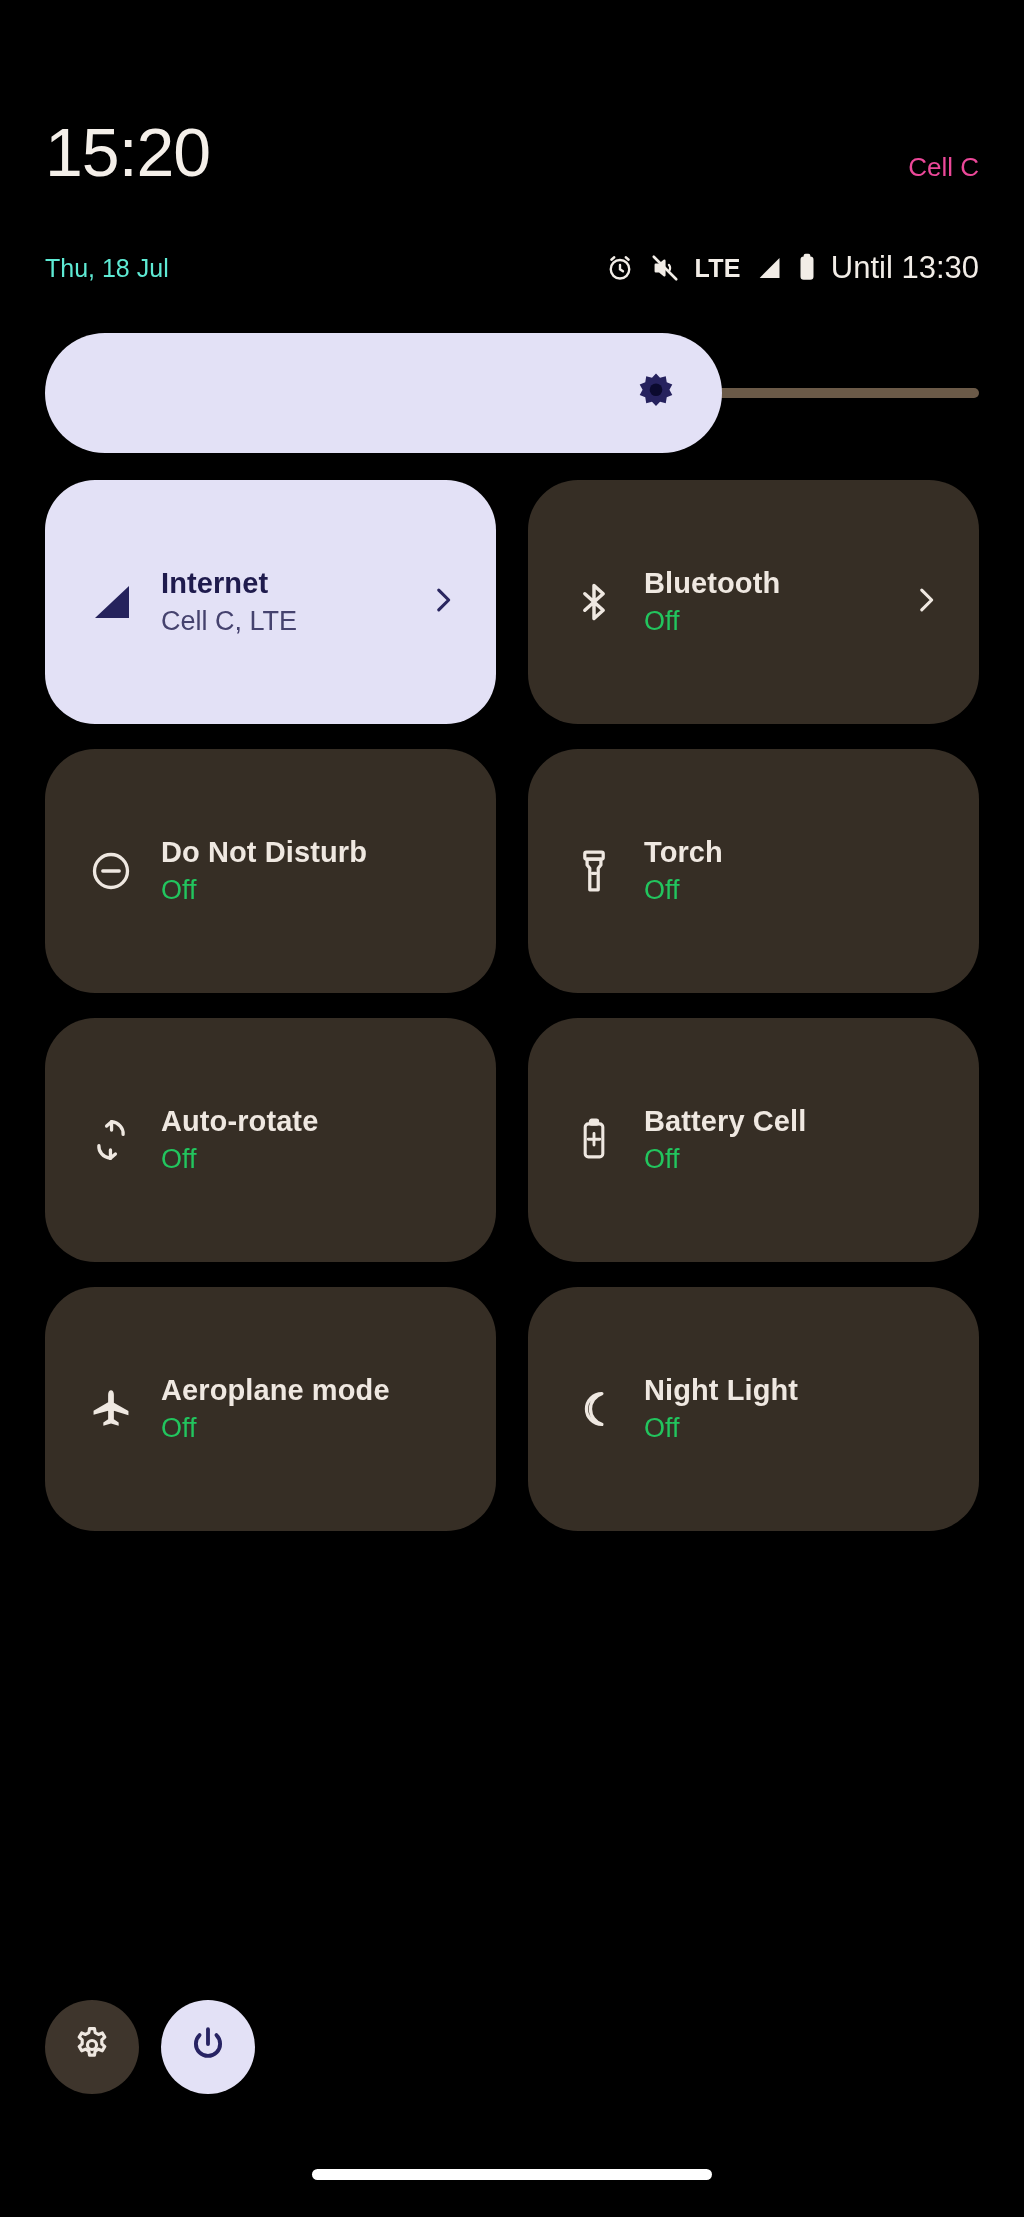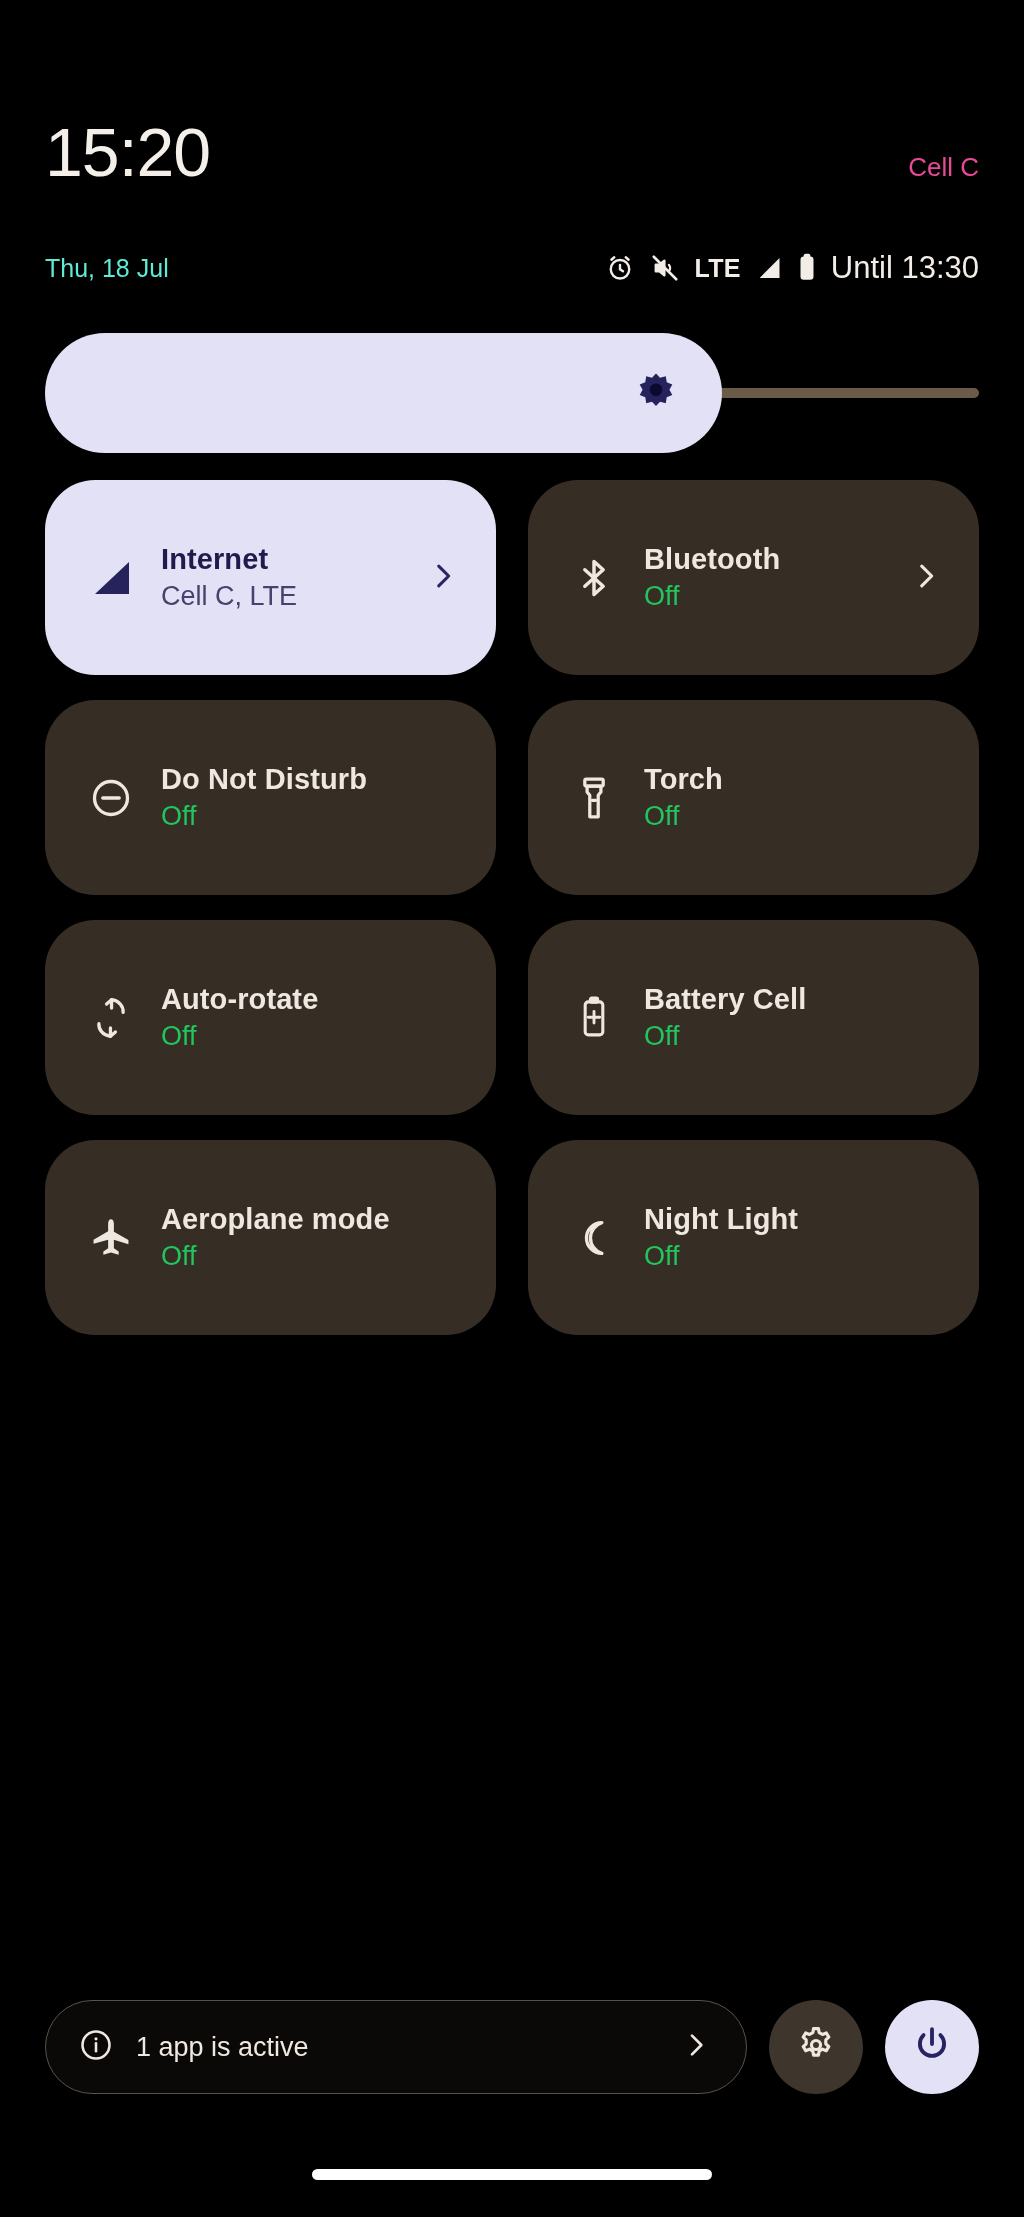--- a/index.html
+++ b/index.html
@@ -50,21 +50,21 @@
   .bright-icon {
     position:absolute; top:50%; transform:translateY(-50%);
     left:63%;
     width:46px; height:46px;
   }
 
   
   .tiles { position:absolute; left:45px; top:480px; width:934px; }
   .tile-row { display:flex; gap:32px; margin-bottom:25px; }
   .tile {
-    width:451px; height:195px; border-radius:50px;
+    width:451px; height:244px; border-radius:50px;
     background:#362E25;
     display:flex; align-items:center;
     position:relative; padding-left:38px;
   }
   .tile.active { background:#E3E1F6; }
   .tile-icon {
     width:56px; height:56px; flex:0 0 56px;
     display:flex; align-items:center; justify-content:center;
   }
   .tile-text { margin-left:22px; display:flex; flex-direction:column; justify-content:center; }
@@ -300,35 +300,20 @@
           <span class="tile-title">Night Light</span>
           <span class="tile-sub">Off</span>
         </span>
       </div>
     </div>
 
   </div>
 
 
   <div class="bottom-bar">
-    <div class="active-pill">
-      <span>
-        <svg width="36" height="36" viewBox="0 0 24 24" fill="none" stroke="#EFE8E1" stroke-width="1.7">
-          <circle cx="12" cy="12" r="9"></circle>
-          <path d="M12 10.8v5.4" stroke-linecap="round"></path>
-          <circle cx="12" cy="7.9" r="1.05" fill="#EFE8E1" stroke="none"></circle>
-        </svg>
-      </span>
-      <span class="active-pill-label">1 app is active</span>
-      <span class="pill-chevron">
-        <svg width="24" height="32" viewBox="0 0 16 24" fill="none" stroke="#EFE8E1" stroke-width="2" stroke-linecap="round" stroke-linejoin="round">
-            <path d="M5 5l7 7-7 7"></path>
-          </svg>
-      </span>
-    </div>
 
     <div class="round-btn settings-btn">
       <span>
         <svg width="42" height="42" viewBox="0 0 24 24" fill="none" stroke="#EFE8E1" stroke-width="1.8" stroke-linejoin="round">
           <path d="M10.6 2.6h2.8l.4 2.3 1.9 1.1 2.2-.9 1.4 2.4-1.7 1.6v2.2l1.7 1.6-1.4 2.4-2.2-.9-1.9 1.1-.4 2.3h-2.8l-.4-2.3-1.9-1.1-2.2.9-1.4-2.4 1.7-1.6V9.1L4.7 7.5l1.4-2.4 2.2.9 1.9-1.1z"></path>
           <circle cx="12" cy="12" r="2.6"></circle>
         </svg>
       </span>
     </div>
 

